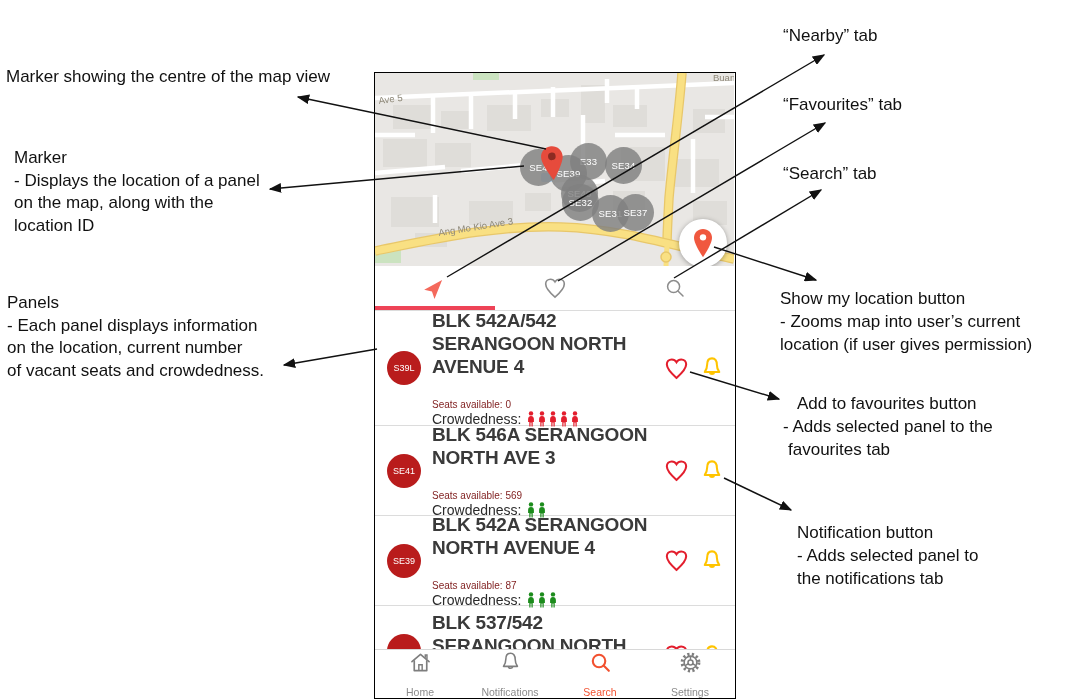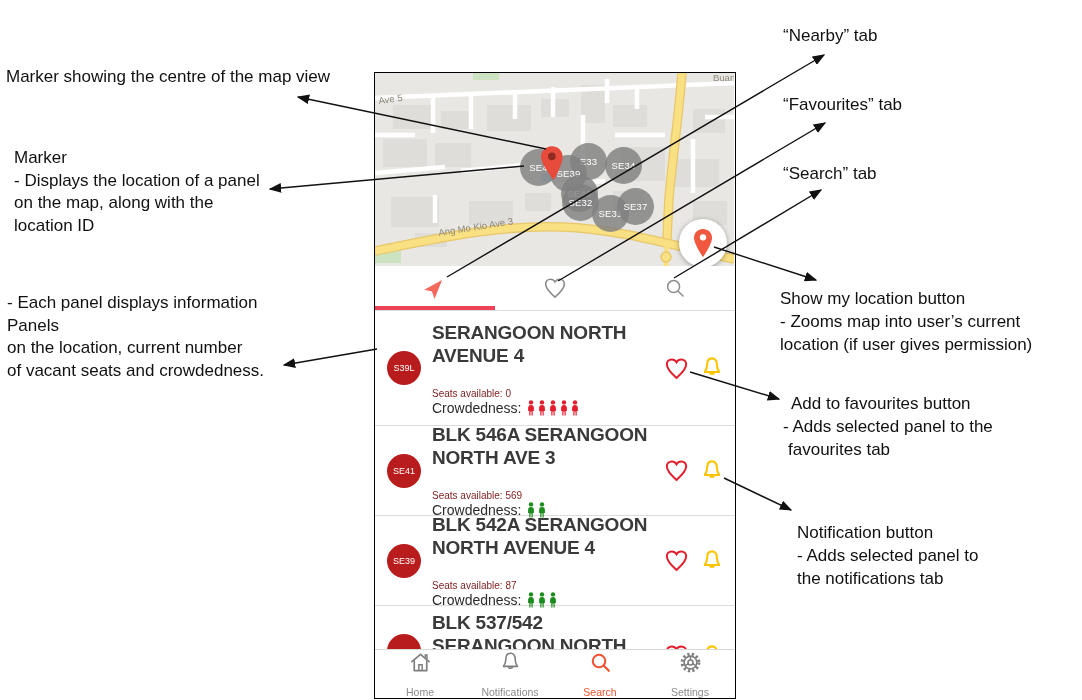--- a/index.html
+++ b/index.html
@@ -2,21 +2,21 @@
 <html><head>
 <meta charset="utf-8">
 <style>
   html,body{margin:0;padding:0;background:#fff}
   .canvas{position:relative;width:1082px;height:700px;background:#fff;overflow:hidden;
           font-family:"Liberation Sans",sans-serif;color:#111}
   
   .ann{position:absolute;font-size:17px;line-height:22.5px;color:#111;white-space:nowrap}
   .ann .hd{text-underline-offset:3px}
   .ann.rt{line-height:23px}
-  .ind .hd{margin-left:8px}
+  .ind .hd{margin-left:14px}
   
   .app{position:absolute;left:374px;top:72px;width:362px;height:627px;border:1.5px solid #000;
        box-sizing:border-box;background:#fff;overflow:hidden}
   .map{position:relative;width:359px;height:193px;overflow:hidden;background:#E9E7E4}
   .map svg.bg{position:absolute;left:0;top:0}
   .mk{position:absolute;width:37px;height:37px;border-radius:50%;background:rgba(128,128,128,.82);
       color:#fff;font-size:9.5px;display:flex;align-items:center;justify-content:center;letter-spacing:.2px}
   .cpin{position:absolute;left:166px;top:72px;transform:rotate(-5deg);transform-origin:13px 36px;z-index:5}
   .locbtn{position:absolute;left:304px;top:146px;width:48px;height:48px;border-radius:50%;background:#fff;
       box-shadow:0 1px 5px rgba(0,0,0,.35);display:flex;align-items:center;justify-content:center;z-index:6}
@@ -58,22 +58,22 @@
   </div>
 
   <div class="ann" style="left:14px;top:147px">
     <div><span class="hd">Marker</span></div>
     <div>- Displays the location of a panel</div>
     <div>on the map, along with the</div>
     <div>location ID</div>
   </div>
 
   <div class="ann" style="left:7px;top:292px">
+    <div><span class="hd">Panels</span></div>
     <div>- Each panel displays information</div>
-    <div><span class="hd">Panels</span></div>
     <div>on the location, current number</div>
     <div>of vacant seats and crowdedness.</div>
   </div>
 
   <div class="ann rt" style="left:783px;top:24px">
     <span>“Nearby” tab</span>
   </div>
   <div class="ann rt" style="left:783px;top:93px">
     <span>“Favourites” tab</span>
   </div>
@@ -161,21 +161,21 @@
         <text class="rlabel" x="338" y="8" fill="#9B9B9B">Buan</text>
       </svg>
       <div id="markers">
           <div class="mk" style="left: 145px; top: 76px;">SE4</div>
           <div class="mk" style="left: 195px; top: 70px;">E33</div>
           <div class="mk" style="left: 230px; top: 74px;">SE34</div>
           <div class="mk" style="left: 175px; top: 82px;">SE39</div>
           <div class="mk" style="left: 142px; top: 102px; margin-left: 44px;">SE40</div>
           <div class="mk" style="left: 187px; top: 111px;">SE32</div>
           <div class="mk" style="left: 217px; top: 122px;">SE31</div>
-          <div class="mk" style="left: 242px; top: 115px; text-align: right;">SE37</div>
+          <div class="mk" style="left: 242px; top: 121px; text-align: right;">SE37</div>
         </div>
       <div class="cpin" id="centre-pin"><svg width="26" height="36" viewBox="0 0 24 34" xmlns="http://www.w3.org/2000/svg">
             <path d="M12 1 C6.2 1 1.8 5.4 1.8 11 C1.8 18.5 12 33 12 33 C12 33 22.2 18.5 22.2 11 C22.2 5.4 17.8 1 12 1 Z" fill="#E64B3C"></path>
             <circle cx="12" cy="10.6" r="3.6" fill="#8C2B22"></circle>
           </svg></div>
       <div class="locbtn">
         <span id="loc-pin" style="display:flex">
             <svg width="22" height="30" viewBox="0 0 24 34" xmlns="http://www.w3.org/2000/svg">
               <path d="M12 1 C6.2 1 1.8 5.4 1.8 11 C1.8 18.5 12 33 12 33 C12 33 22.2 18.5 22.2 11 C22.2 5.4 17.8 1 12 1 Z" fill="#F0583F"></path>
               <circle cx="12" cy="10.6" r="3.6" fill="#fff"></circle>
@@ -208,20 +208,21 @@
           </span>
         </div>
       <div class="tabind" id="tabind" style="background: rgb(238, 67, 87);"></div>
     </div>
 
     <div class="plist" id="panel-list">
         <div class="panel" style="height: 115px;">
     <div class="badge">S39L</div>
     <div class="pinfo">
       <div class="ptitle">
+              <div class="tl">BLK 542A/542</div>
               <div class="tl">SERANGOON NORTH</div>
               <div class="tl">AVENUE 4</div>
             </div>
       <div class="pseats">Seats available: 0</div>
       <div class="pcrowd">
         <span class="clabel">Crowdedness:</span>
         <span class="cicons">
                 <svg width="10" height="16" viewBox="0 0 10 16" xmlns="http://www.w3.org/2000/svg">
                   <circle cx="5" cy="2.4" r="2.2" fill="#E31E2D"></circle>
                   <path d="M5 5 C2.9 5 2.1 6.4 2.1 8.2 V11 H3.3 V15.5 H4.5 V11.4 H5.5 V15.5 H6.7 V11 H7.9 V8.2 C7.9 6.4 7.1 5 5 5 Z" fill="#E31E2D"></path>

